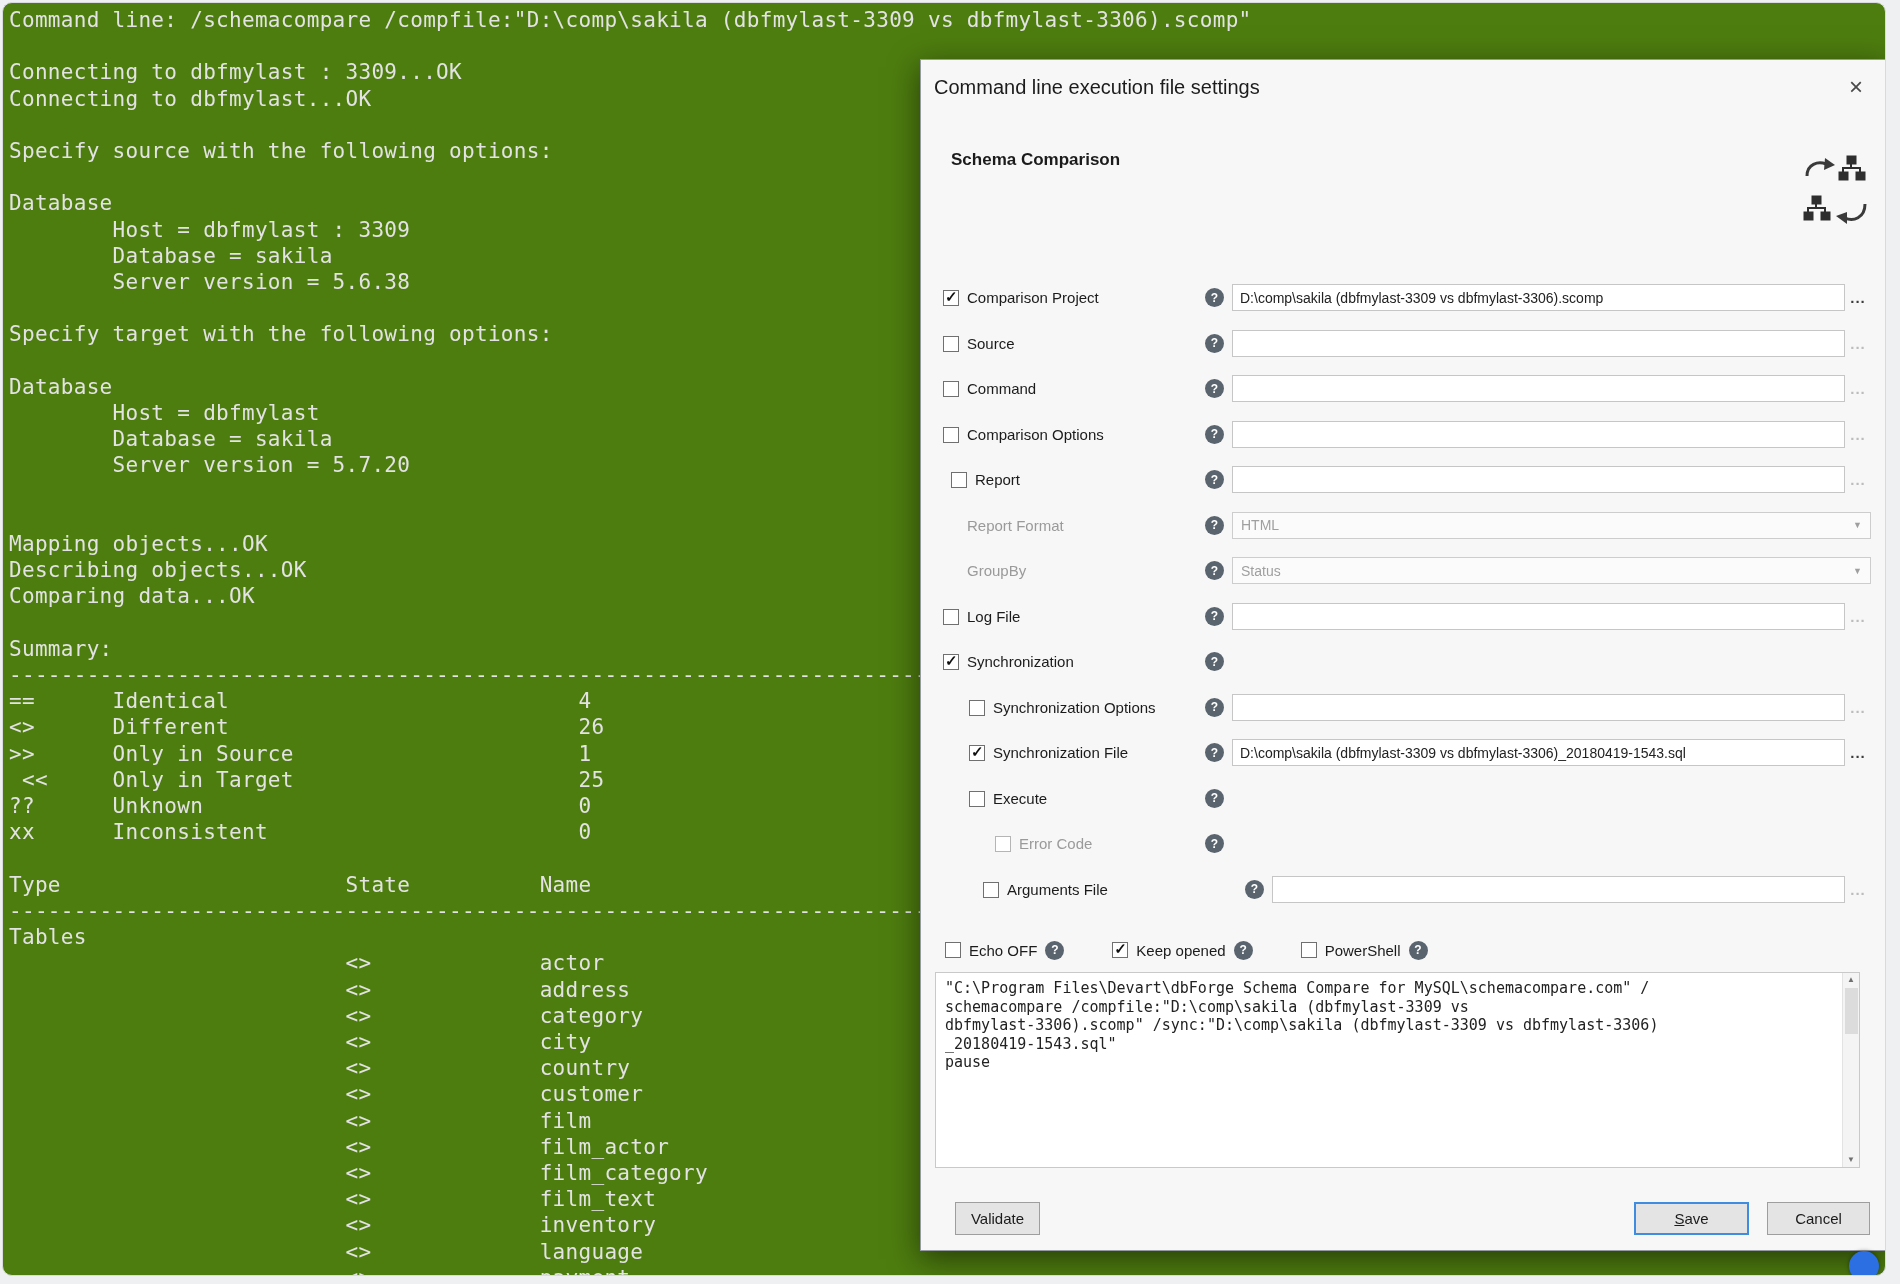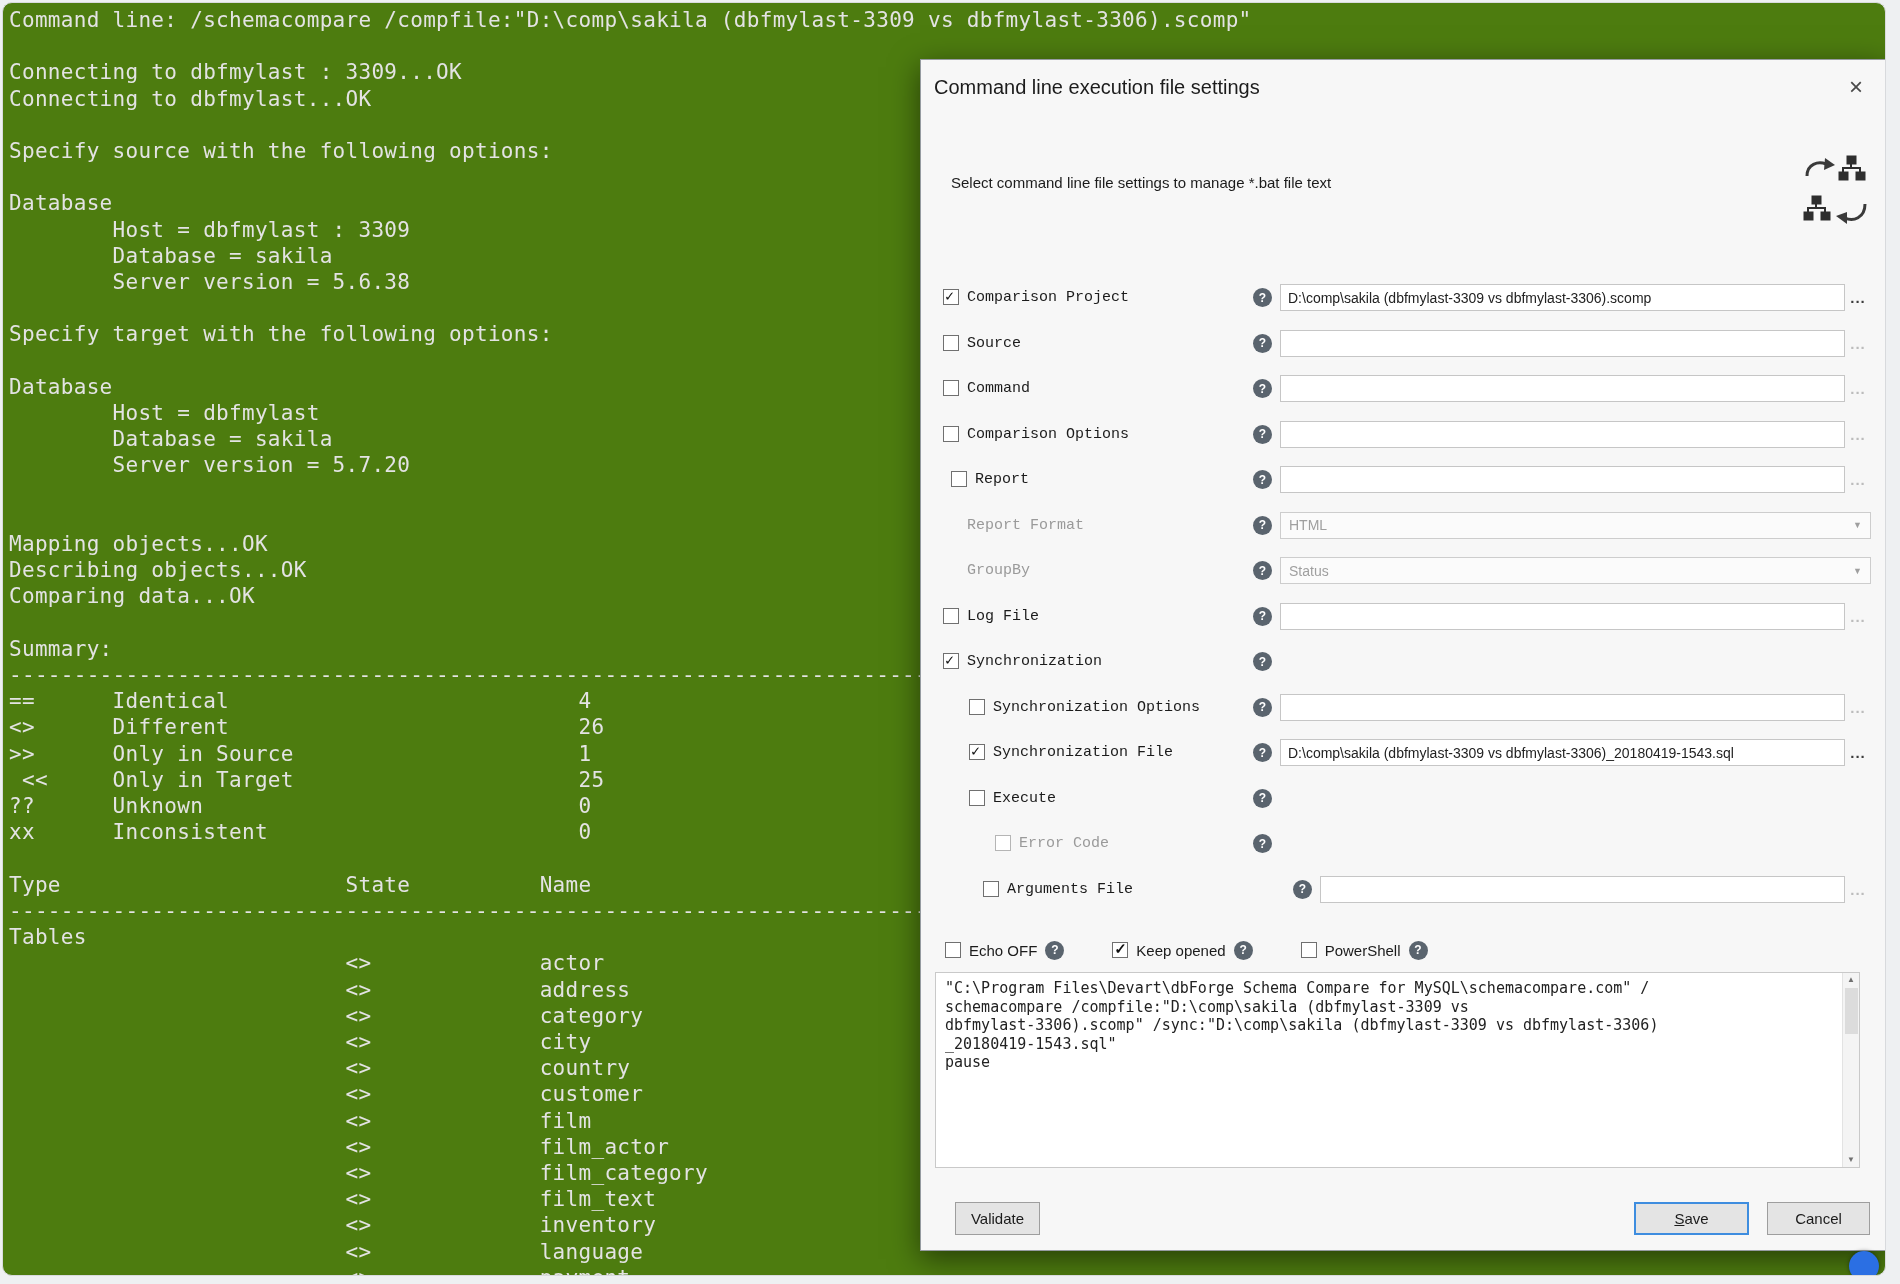--- a/index.html
+++ b/index.html
@@ -30,21 +30,21 @@
   .dlg-titlebar { height:54px; display:flex; align-items:center; padding:0 16px 0 13px; }
   .dlg-title { font-size:20px; color:#1c1c1c; }
   .dlg-close { margin-left:auto; font-size:24px; line-height:1; color:#4a4a4a; cursor:pointer; padding:2px 6px; }
   .dlg-header { height:161px; padding:36px 14px 0 30px; position:relative; }
   .dlg-header h2 { margin:0; font-size:17px; font-weight:bold; color:#1b1b1b; }
   .dlg-subtitle { margin-top:24px; font-size:15px; color:#1b1b1b; }
   .cmp-icon { position:absolute; right:16px; top:40px; }
   
   .rows { }
   .row { height:45.5px; display:flex; align-items:center; padding:0 14px 0 22px; }
-  .row .left { width:310px; display:flex; align-items:flex-start; flex-shrink:0;font-family:Liberation Mono, monospace; }
+  .row .left { width:262px; display:flex; align-items:flex-end; flex-shrink:0; }
   .cb {
     width:16px; height:16px; background:#fff; border:1px solid #707070;
     margin-right:8px; position:relative; flex-shrink:0; cursor:pointer;
   }
   .cb.checked::after {
     content:"✓"; position:absolute; left:1px; top:-3px;
     font-size:15px; font-weight:bold; color:#101010;
   }
   .row.disabled .cb { border-color:#b5b5b5; }
   .lbl { font-size:15px; color:#1b1b1b; white-space:nowrap; }
@@ -157,21 +157,21 @@
                           &lt;&gt;             language
                           &lt;&gt;             payment</pre>
 
   <div class="dialog">
     <div class="dlg-titlebar">
       <span class="dlg-title">Command line execution file settings</span>
       <span class="dlg-close">×</span>
     </div>
 
     <div class="dlg-header">
-      <div class="dlg-subtitle">Select command line file settings to manage *.bat file text</div>
+      <h2>Schema Comparison</h2>
       <svg class="cmp-icon" width="66" height="74" viewBox="0 0 66 74">
         <path d="M4 22 C4 10, 15 7, 23 10" fill="none" stroke="#3a3a3a" stroke-width="3"></path>
         <polygon points="22,4 32,11 21,16" fill="#3a3a3a"></polygon>
         <g fill="#2e2e2e" stroke="#2e2e2e">
           <rect x="44" y="2" width="9" height="8"></rect>
           <rect x="36" y="18" width="9" height="8"></rect>
           <rect x="53" y="18" width="9" height="8"></rect>
           <path d="M48 10 v4 M40 18 v-4 h17 v4" stroke-width="2" fill="none"></path>
         </g>
         <g fill="#2e2e2e" stroke="#2e2e2e">

